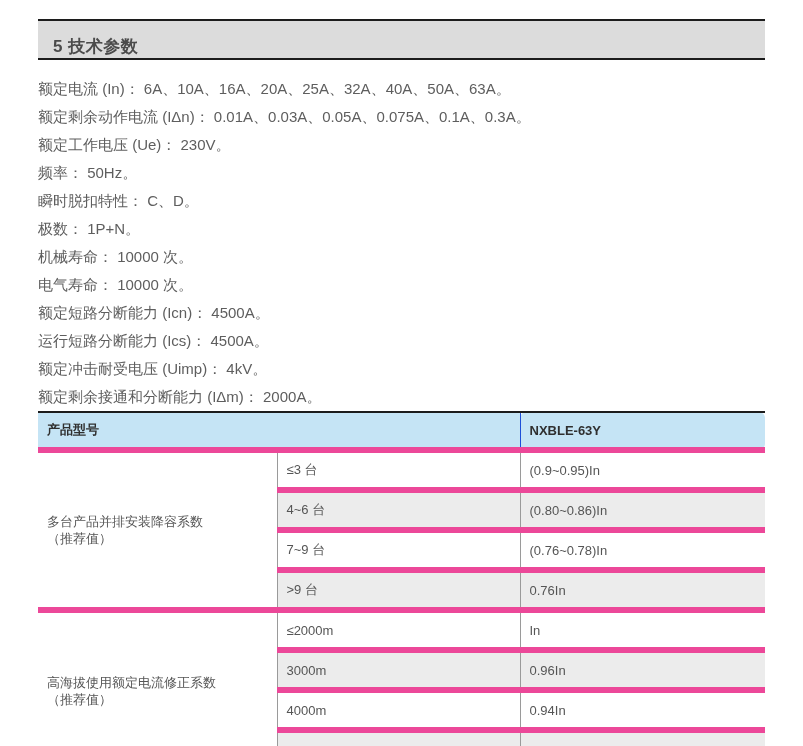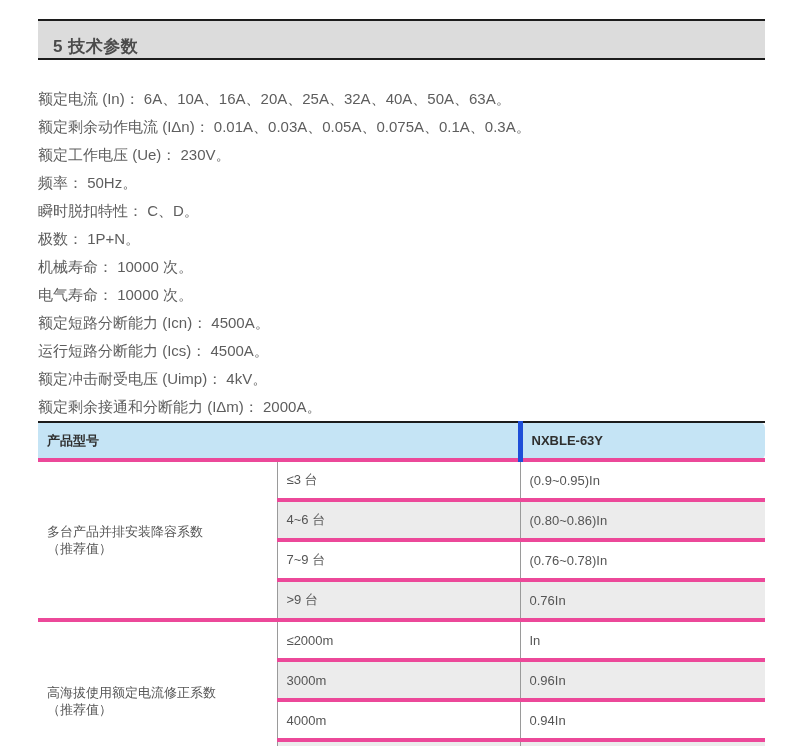--- a/index.html
+++ b/index.html
@@ -27,21 +27,21 @@
   }
   .section-title {
     font-size: 17px;
     font-weight: bold;
     color: #4b4b4b;
     letter-spacing: 0.5px;
   }
 
   
   .specs {
-    margin-top: 25px;
+    margin-top: 15px;
   }
   .spec-line {
     font-size: 15px;
     line-height: 28px;
     color: #5e5e5e;
     white-space: nowrap;
   }
 
   
   .table-caption {
@@ -65,25 +65,25 @@
     padding: 0 9px;
     vertical-align: middle;
   }
   thead td {
     background: #c5e4f5;
     font-weight: bold;
     color: #2f2f2f;
     height: 38px;
     border-bottom: 1px solid #8a8a8a;
   }
-  thead td.model-cell { border-left: 5px solid #1d4ed8; border-radius: 6px; }
+  thead td.model-cell { border-left: 1px solid #1d4ed8; border-radius: 6px; }
   tbody td {
     color: #555555;
     height: 40px;
-    border-top: 4px solid #ec4899;
+    border-top: 6px solid #ec4899;
   }
   tbody td.cond-cell { border-left: 1px solid #9a9a9a; }
   tbody td.val-cell  { border-left: 1px solid #9a9a9a; margin-left: 39px; }
   tbody tr:nth-child(even) td { background: #ececec; }
   td.group-label-cell { color: #555555; line-height: 17px; }
 </style>
 </head>
 <body>
 
 <div class="page">

